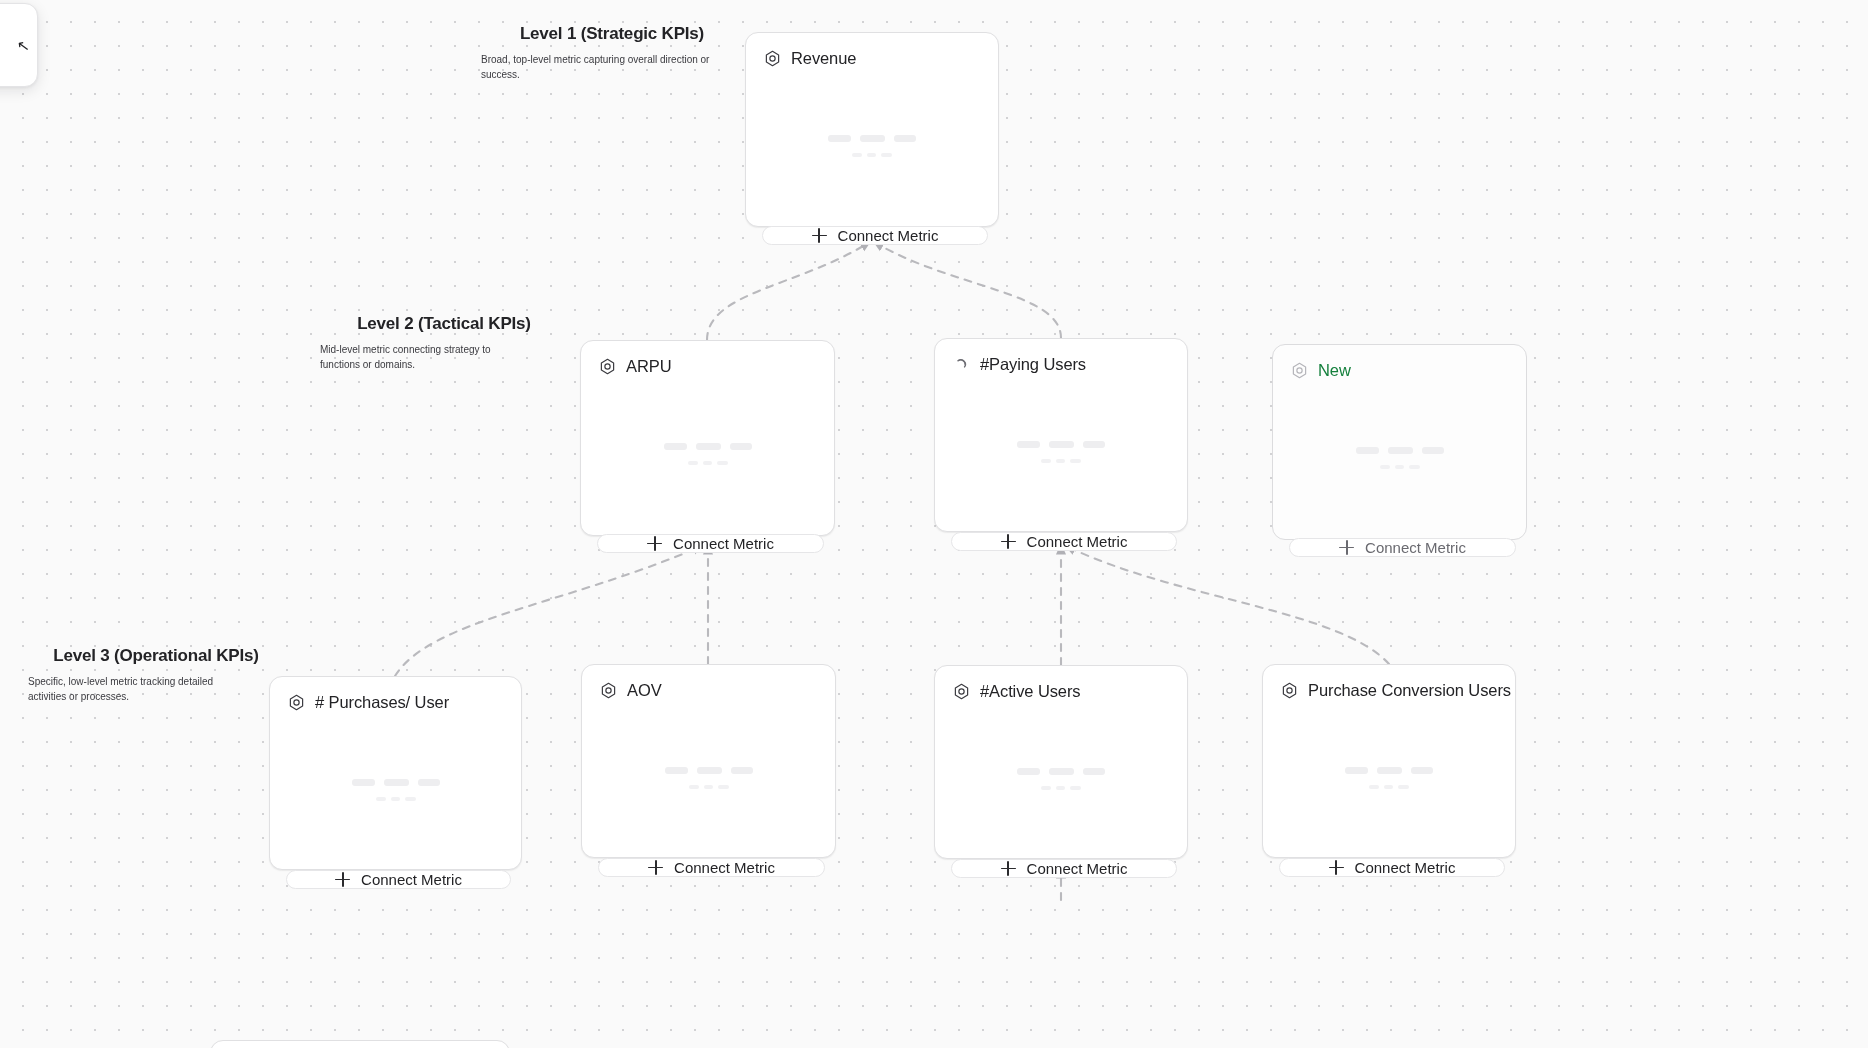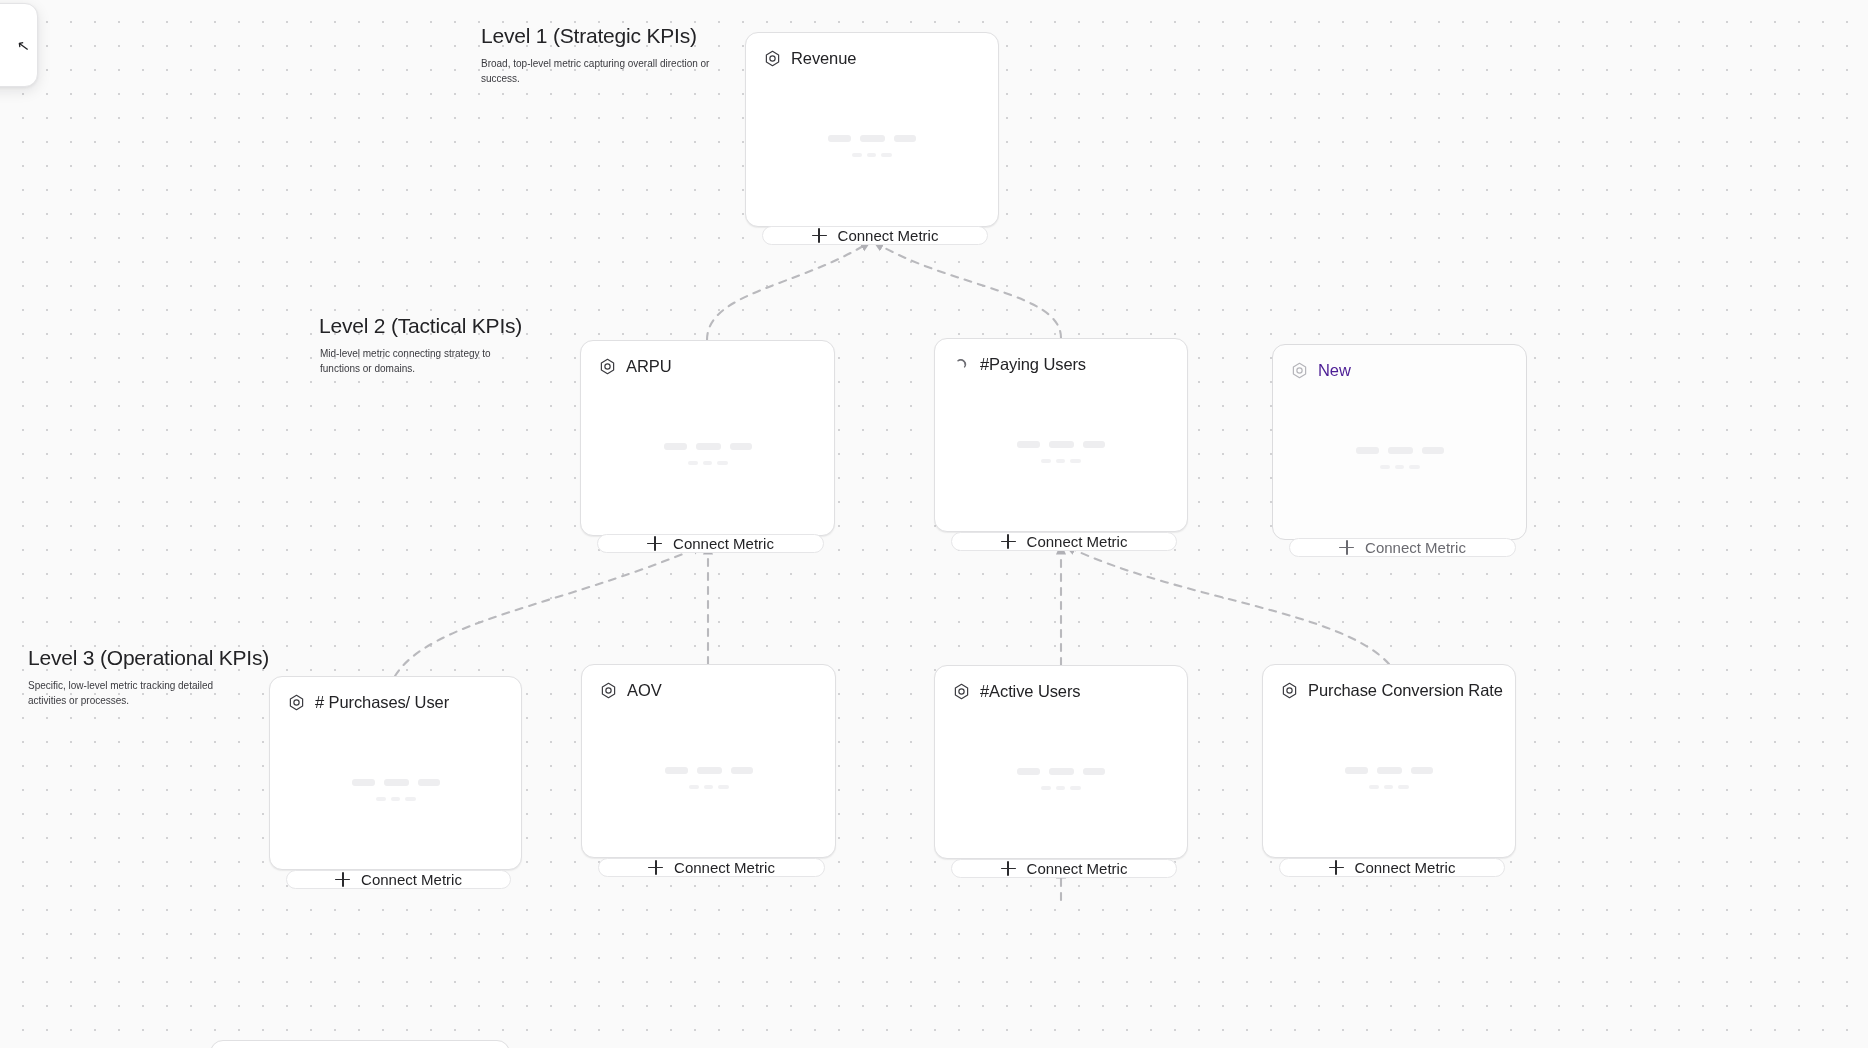--- a/index.html
+++ b/index.html
@@ -30,26 +30,27 @@
     inset: 0;
     width: 1868px;
     height: 1048px;
     pointer-events: none;
     z-index: 1;
   }
 
   
   .level-legend { position: absolute; z-index: 3; }
   .level-title {
-    font-size: 21px;
-    font-weight: 400;
+    font-size: 17px;
+    font-weight: 700;
     color: #232326;
     letter-spacing: -0.2px;
     white-space: nowrap;
     margin: 0 0 9px 0;
+    text-align: center;
   }
   .level-desc {
     font-size: 10px;
     line-height: 1.45;
     color: #3a3a3f;
     margin: 0;
     max-width: 250px;
   }
 
   
@@ -78,21 +79,21 @@
     gap: 10px;
     padding: 16px 18px 0 18px;
   }
   .card-title {
     font-size: 16.5px;
     font-weight: 400;
     color: #232326;
     letter-spacing: -0.1px;
     white-space: nowrap;
   }
-  .card.ghost .card-title { color: #4c1d95; }
+  .card.ghost .card-title { color: #15803d; }
 
   .card-icon { flex: 0 0 auto; display: block; line-height: 0; }
   .card-icon svg { display: block; }
 
   
   .card-body {
     flex: 1 1 auto;
     display: flex;
     flex-direction: column;
     align-items: center;
@@ -420,21 +421,21 @@
   </div>
 
   <div class="card" style="left:1262px; top:664px; width:254px; height:194px;">
     <div class="card-head">
       <span class="card-icon">
         <svg width="17" height="17" viewBox="0 0 20 20">
           <path d="M10 1.6 L17.2 5.8 L17.2 14.2 L10 18.4 L2.8 14.2 L2.8 5.8 Z" fill="none" stroke="#3b3b40" stroke-width="1.4" stroke-linejoin="round"></path>
           <circle cx="10" cy="10" r="3.1" fill="none" stroke="#3b3b40" stroke-width="1.4"></circle>
         </svg>
       </span>
-      <span class="card-title">Purchase Conversion Rate</span>
+      <span class="card-title">Purchase Conversion Users</span>
     </div>
     <div class="card-body">
       <div class="skeleton-row">
         <i class="sk w1"></i>
         <i class="sk w2"></i>
         <i class="sk w3"></i>
       </div>
       <div class="skeleton-row small">
         <i class="sk s1"></i>
         <i class="sk s2"></i>

